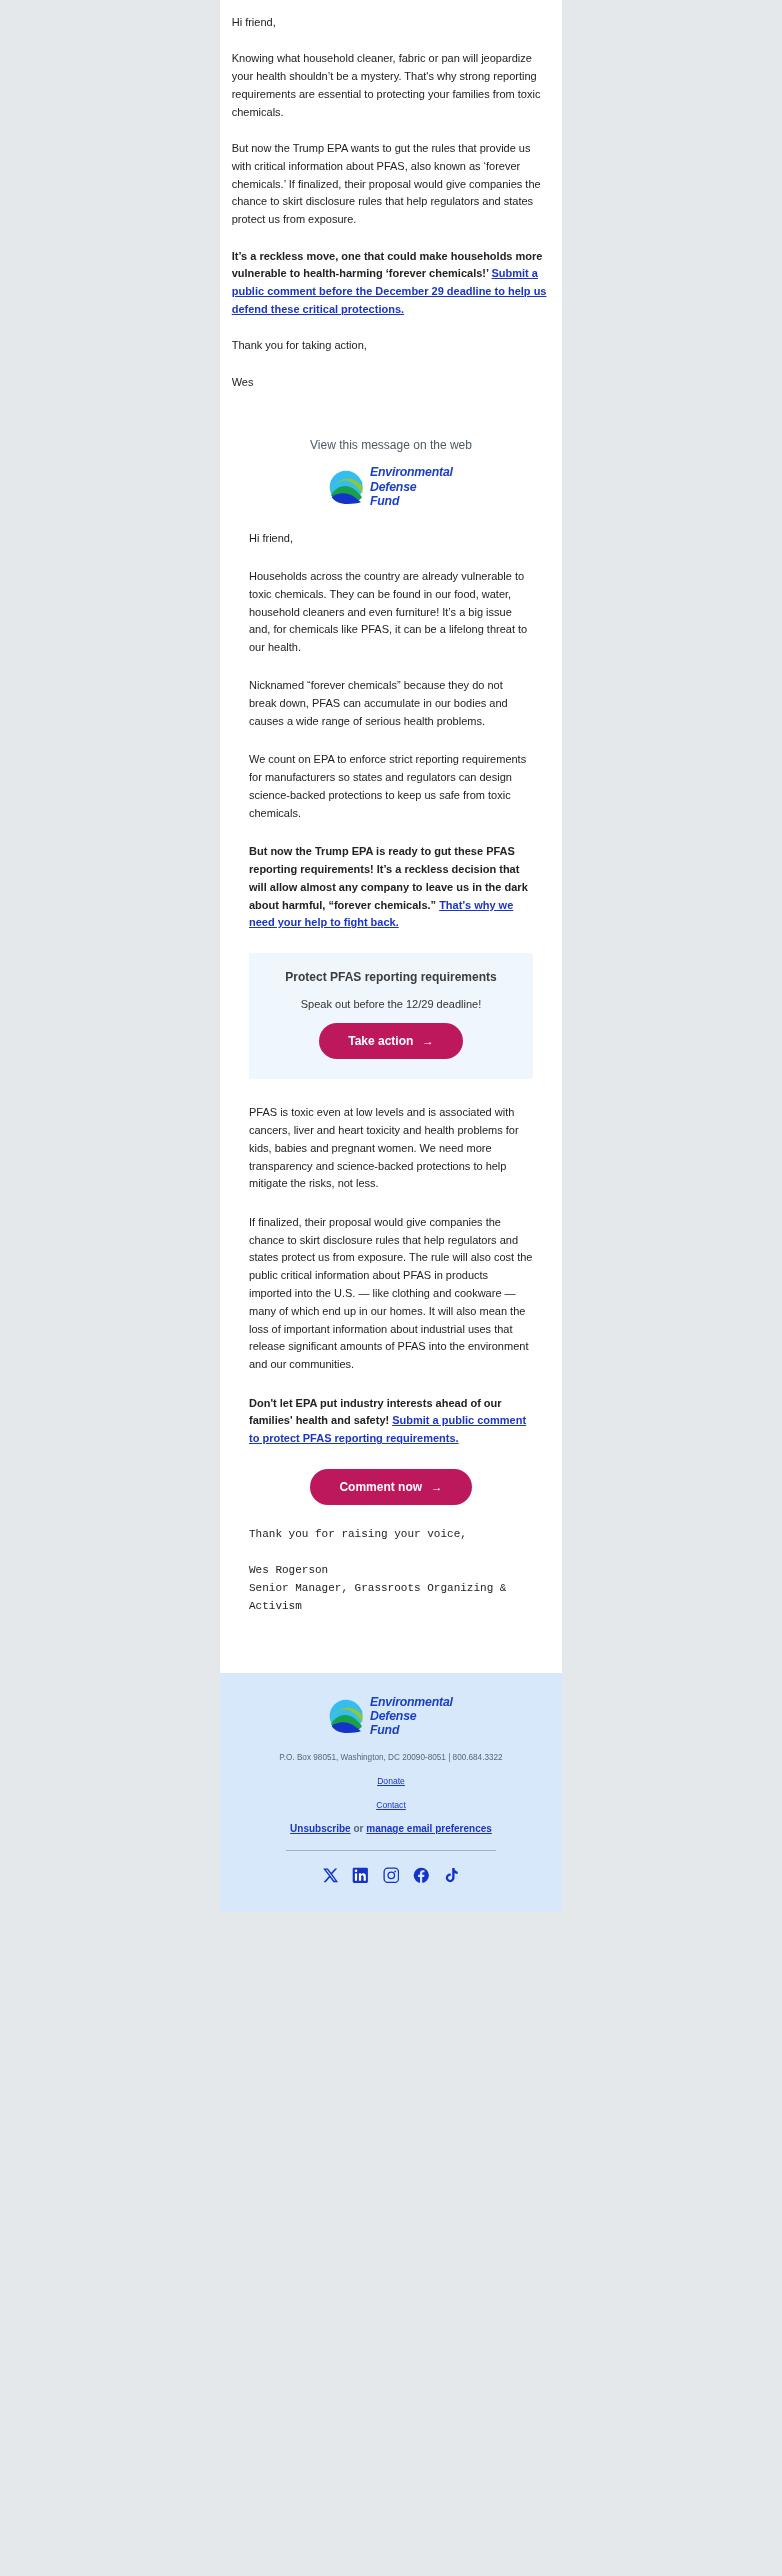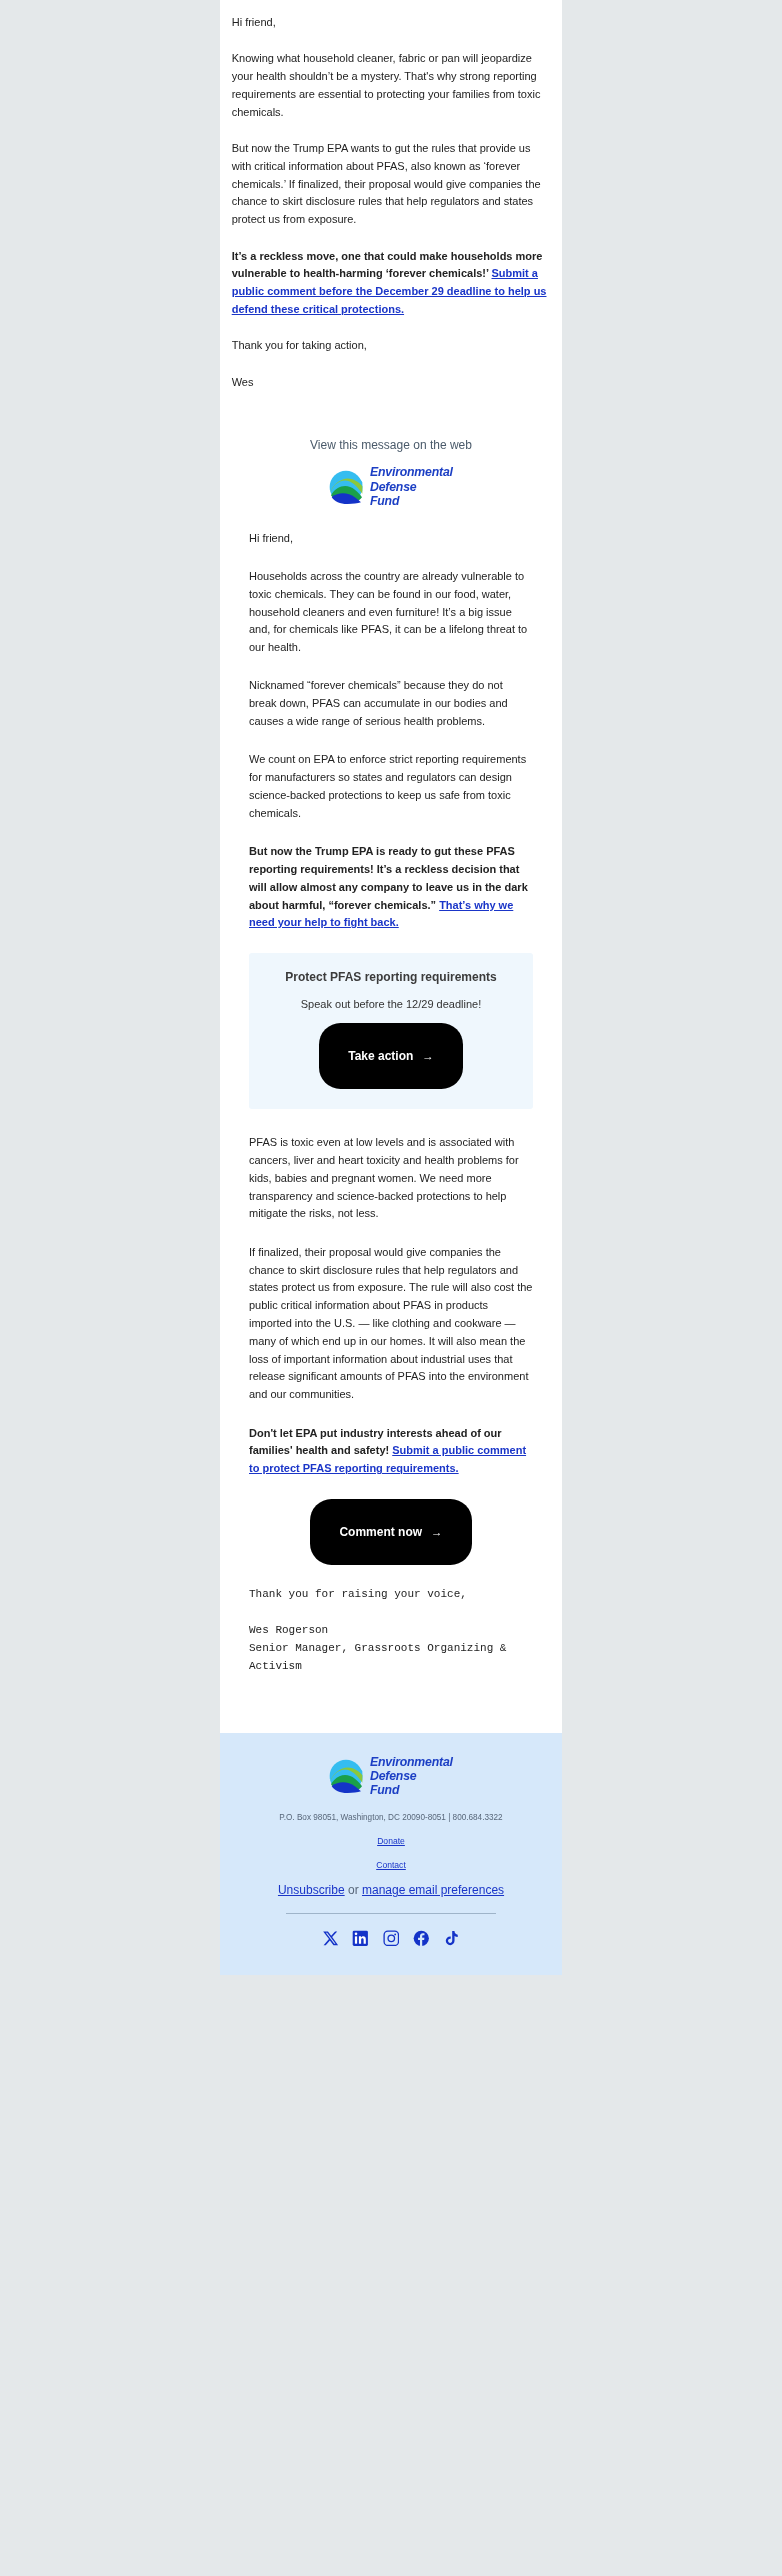--- a/index.html
+++ b/index.html
@@ -97,27 +97,27 @@
   }
   .cta-sub {
     font-size: 11px;
     color:#333333;
     margin: 0 0 13.7px 0;
   }
   .btn {
     display:inline-flex;
     justify-content:center;
     gap: 8.8px;
-    background:#000000;
+    background:#be185d;
     color:#ffffff;
     font-size: 12px;
     font-weight:bold;
     border:none;
     border-radius: 21.5px;
-    padding: 26px 29px;
+    padding: 11px 29px;
     cursor:pointer;
     font-family:"Liberation Sans", sans-serif;
   }
   .btn .arrow { font-size: 11.7px; font-weight:normal; }
 
   .btn-center { text-align:center; margin: 2px 0 21.5px 0; }
 
   .signoff { padding: 0 29px 0 29px; font-size:11px; line-height:1.62; color:#222; }
   .signoff p { margin: 0 0 18.6px 0; font-family: Liberation Mono, monospace; }
   .sig-name { margin:0; }
@@ -139,23 +139,24 @@
     margin: 0 0 13.7px 0;
   }
   .foot-link {
     display:block;
     font-size: 8.6px;
     color:#1a35c8;
     text-decoration:underline;
     margin: 0 0 13.7px 0;
   }
   .foot-line {
-    font-size: 12px;
+    font-size: 10px;
     color:#58677a;
     margin: 0 0 15.6px 0;
+    font-weight: bold;
   }
   .foot-line a { color:#1a35c8; text-decoration:underline; }
   .divider {
     width: 210px;
     height:1px;
     background:#9fb4c9;
     margin: 3.9px auto 15.6px auto;
   }
   .socials { display:flex; justify-content:center; gap:13.7px; align-items:center; }
   .socials svg { display:block; }

